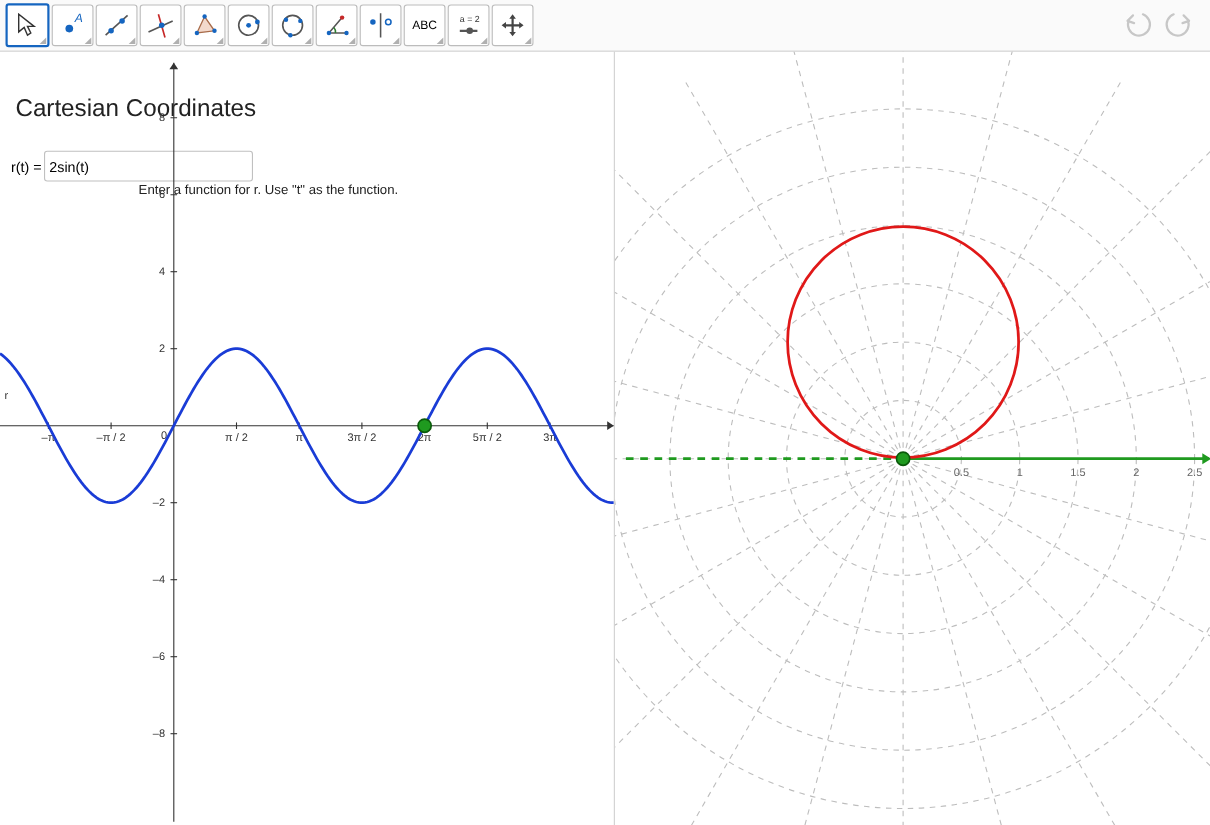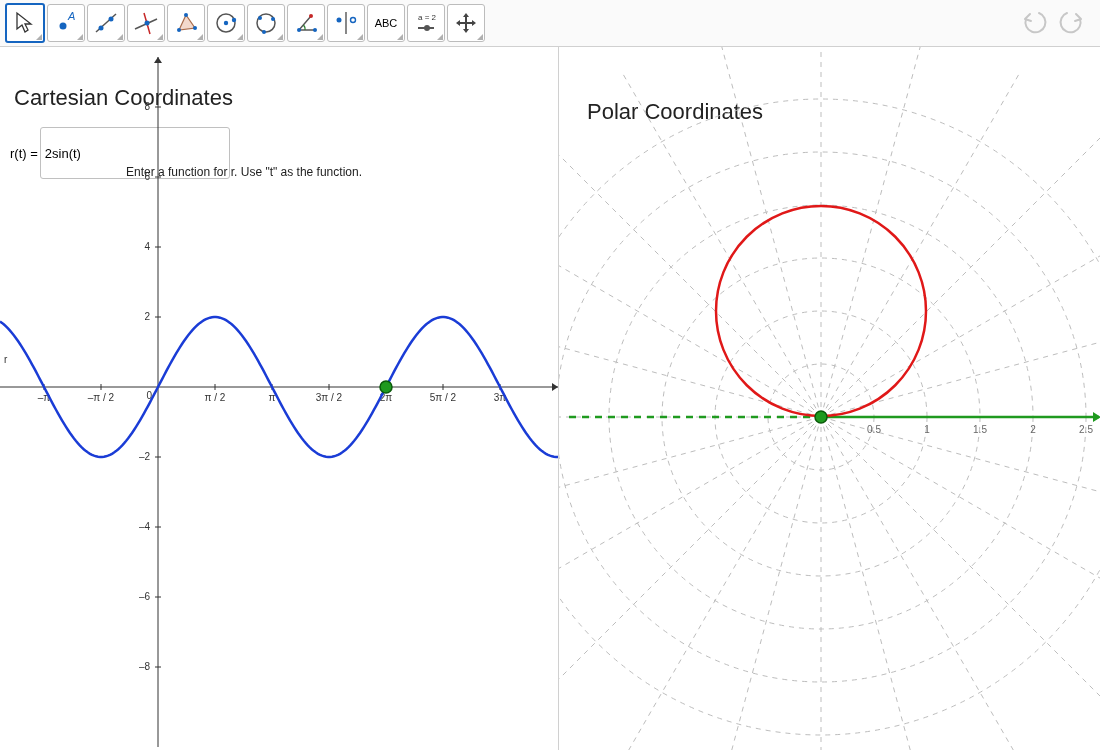--- a/index.html
+++ b/index.html
@@ -10,22 +10,22 @@
   .tool .corner{position:absolute;bottom:1px;right:1px;width:0;height:0;border-right:6px solid #b0b0b0;border-top:6px solid transparent}
   .tool .label{font-size:11px;font-weight:400}
   .toolbar-right{position:absolute;right:12px;top:4px;display:flex;gap:2px}
   .histbtn{width:34px;height:34px;display:flex;align-items:center;justify-content:center;color:#bbb;cursor:pointer}
   .histbtn svg{width:28px;height:28px;stroke:#c7c7c7;fill:none;stroke-width:2}
   .panes{display:flex;height:704px}
   .pane{position:relative}
   .pane-left{flex:0 0 558px;border-right:1px solid #d0d0d0}
   .pane-right{flex:1}
   .title{position:absolute;font-size:22px;color:#222}
-  .inputbox{position:absolute;left:10px;top:80px;display:flex;align-items:center;font-size:13px}
-  .inputbox input{width:180px;height:22px;font-size:13px;padding:14px 4px;border:1px solid #c0c0c0;border-radius:3px}
+  .inputbox{position:absolute;left:10px;top:90px;display:flex;align-items:center;font-size:13px}
+  .inputbox input{width:180px;height:22px;font-size:13px;padding:2px 4px;border:1px solid #c0c0c0;border-radius:3px}
   .hint{position:absolute;left:126px;top:118px;font-size:12px;color:#222}
   .slider-wrap{position:absolute;left:615px;top:622px;width:180px}
   .slider-label{font-size:11px;margin-bottom:2px;margin-left:150px}
   .slider-track{height:5px;background:#8f8f8f;border-radius:2px;position:relative}
   .slider-thumb{position:absolute;right:-6px;top:-5px;width:15px;height:15px;border-radius:50%;background:radial-gradient(circle at 35% 30%,#d8d8d8,#555);border:1px solid #333}
   svg.plot{position:absolute;left:0;top:0}
   .axis-tick{font-size:10px;fill:#333}
   .r-tick{font-size:10px;fill:#666}
 </style>
 </head>
@@ -196,21 +196,20 @@
       <text x="152" y="352" class="axis-tick" text-anchor="end">0</text>
       <text x="4" y="316" class="axis-tick" fill="#555">r</text>
 
       <path id="sine" fill="none" stroke="#1a3cd6" stroke-width="2.5" d="M0 274.44 L2 275.90 L4 277.54 L6 279.38 L8 281.40 L10 283.60 L12 285.97 L14 288.50 L16 291.19 L18 294.03 L20 297.01 L22 300.11 L24 303.34 L26 306.68 L28 310.13 L30 313.66 L32 317.27 L34 320.95 L36 324.69 L38 328.48 L40 332.30 L42 336.14 L44 340.00 L46 343.86 L48 347.70 L50 351.52 L52 355.31 L54 359.05 L56 362.73 L58 366.34 L60 369.87 L62 373.32 L64 376.66 L66 379.89 L68 382.99 L70 385.97 L72 388.81 L74 391.50 L76 394.03 L78 396.40 L80 398.60 L82 400.62 L84 402.46 L86 404.10 L88 405.56 L90 406.81 L92 407.86 L94 408.70 L96 409.34 L98 409.76 L100 409.97 L102 409.97 L104 409.76 L106 409.34 L108 408.70 L110 407.86 L112 406.81 L114 405.56 L116 404.10 L118 402.46 L120 400.62 L122 398.60 L124 396.40 L126 394.03 L128 391.50 L130 388.81 L132 385.97 L134 382.99 L136 379.89 L138 376.66 L140 373.32 L142 369.87 L144 366.34 L146 362.73 L148 359.05 L150 355.31 L152 351.52 L154 347.70 L156 343.86 L158 340.00 L160 336.14 L162 332.30 L164 328.48 L166 324.69 L168 320.95 L170 317.27 L172 313.66 L174 310.13 L176 306.68 L178 303.34 L180 300.11 L182 297.01 L184 294.03 L186 291.19 L188 288.50 L190 285.97 L192 283.60 L194 281.40 L196 279.38 L198 277.54 L200 275.90 L202 274.44 L204 273.19 L206 272.14 L208 271.30 L210 270.66 L212 270.24 L214 270.03 L216 270.03 L218 270.24 L220 270.66 L222 271.30 L224 272.14 L226 273.19 L228 274.44 L230 275.90 L232 277.54 L234 279.38 L236 281.40 L238 283.60 L240 285.97 L242 288.50 L244 291.19 L246 294.03 L248 297.01 L250 300.11 L252 303.34 L254 306.68 L256 310.13 L258 313.66 L260 317.27 L262 320.95 L264 324.69 L266 328.48 L268 332.30 L270 336.14 L272 340.00 L274 343.86 L276 347.70 L278 351.52 L280 355.31 L282 359.05 L284 362.73 L286 366.34 L288 369.87 L290 373.32 L292 376.66 L294 379.89 L296 382.99 L298 385.97 L300 388.81 L302 391.50 L304 394.03 L306 396.40 L308 398.60 L310 400.62 L312 402.46 L314 404.10 L316 405.56 L318 406.81 L320 407.86 L322 408.70 L324 409.34 L326 409.76 L328 409.97 L330 409.97 L332 409.76 L334 409.34 L336 408.70 L338 407.86 L340 406.81 L342 405.56 L344 404.10 L346 402.46 L348 400.62 L350 398.60 L352 396.40 L354 394.03 L356 391.50 L358 388.81 L360 385.97 L362 382.99 L364 379.89 L366 376.66 L368 373.32 L370 369.87 L372 366.34 L374 362.73 L376 359.05 L378 355.31 L380 351.52 L382 347.70 L384 343.86 L386 340.00 L388 336.14 L390 332.30 L392 328.48 L394 324.69 L396 320.95 L398 317.27 L400 313.66 L402 310.13 L404 306.68 L406 303.34 L408 300.11 L410 297.01 L412 294.03 L414 291.19 L416 288.50 L418 285.97 L420 283.60 L422 281.40 L424 279.38 L426 277.54 L428 275.90 L430 274.44 L432 273.19 L434 272.14 L436 271.30 L438 270.66 L440 270.24 L442 270.03 L444 270.03 L446 270.24 L448 270.66 L450 271.30 L452 272.14 L454 273.19 L456 274.44 L458 275.90 L460 277.54 L462 279.38 L464 281.40 L466 283.60 L468 285.97 L470 288.50 L472 291.19 L474 294.03 L476 297.01 L478 300.11 L480 303.34 L482 306.68 L484 310.13 L486 313.66 L488 317.27 L490 320.95 L492 324.69 L494 328.48 L496 332.30 L498 336.14 L500 340.00 L502 343.86 L504 347.70 L506 351.52 L508 355.31 L510 359.05 L512 362.73 L514 366.34 L516 369.87 L518 373.32 L520 376.66 L522 379.89 L524 382.99 L526 385.97 L528 388.81 L530 391.50 L532 394.03 L534 396.40 L536 398.60 L538 400.62 L540 402.46 L542 404.10 L544 405.56 L546 406.81 L548 407.86 L550 408.70 L552 409.34 L554 409.76 L556 409.97 L558 409.97 "></path>
 
       <circle id="ptL" r="6" fill="#1f9a1f" stroke="#0a5a0a" stroke-width="1.5" cx="386" cy="340"></circle>
     </svg>
   </div>
 
   <div class="pane pane-right">
-    <div class="title" style="left:28px;top:52px">Polar Coordinates</div>
 
     <svg class="plot" width="542" height="704">
       <g id="polargrid" stroke="#bdbdbd" stroke-width="1" stroke-dasharray="5 5" fill="none">
           <circle cx="262" cy="370" r="53"></circle>
           <circle cx="262" cy="370" r="106"></circle>
           <circle cx="262" cy="370" r="159"></circle>
           <circle cx="262" cy="370" r="212"></circle>
           <circle cx="262" cy="370" r="265"></circle>
           <circle cx="262" cy="370" r="318"></circle>
           <line x1="262" y1="370" x2="662" y2="370"></line>

